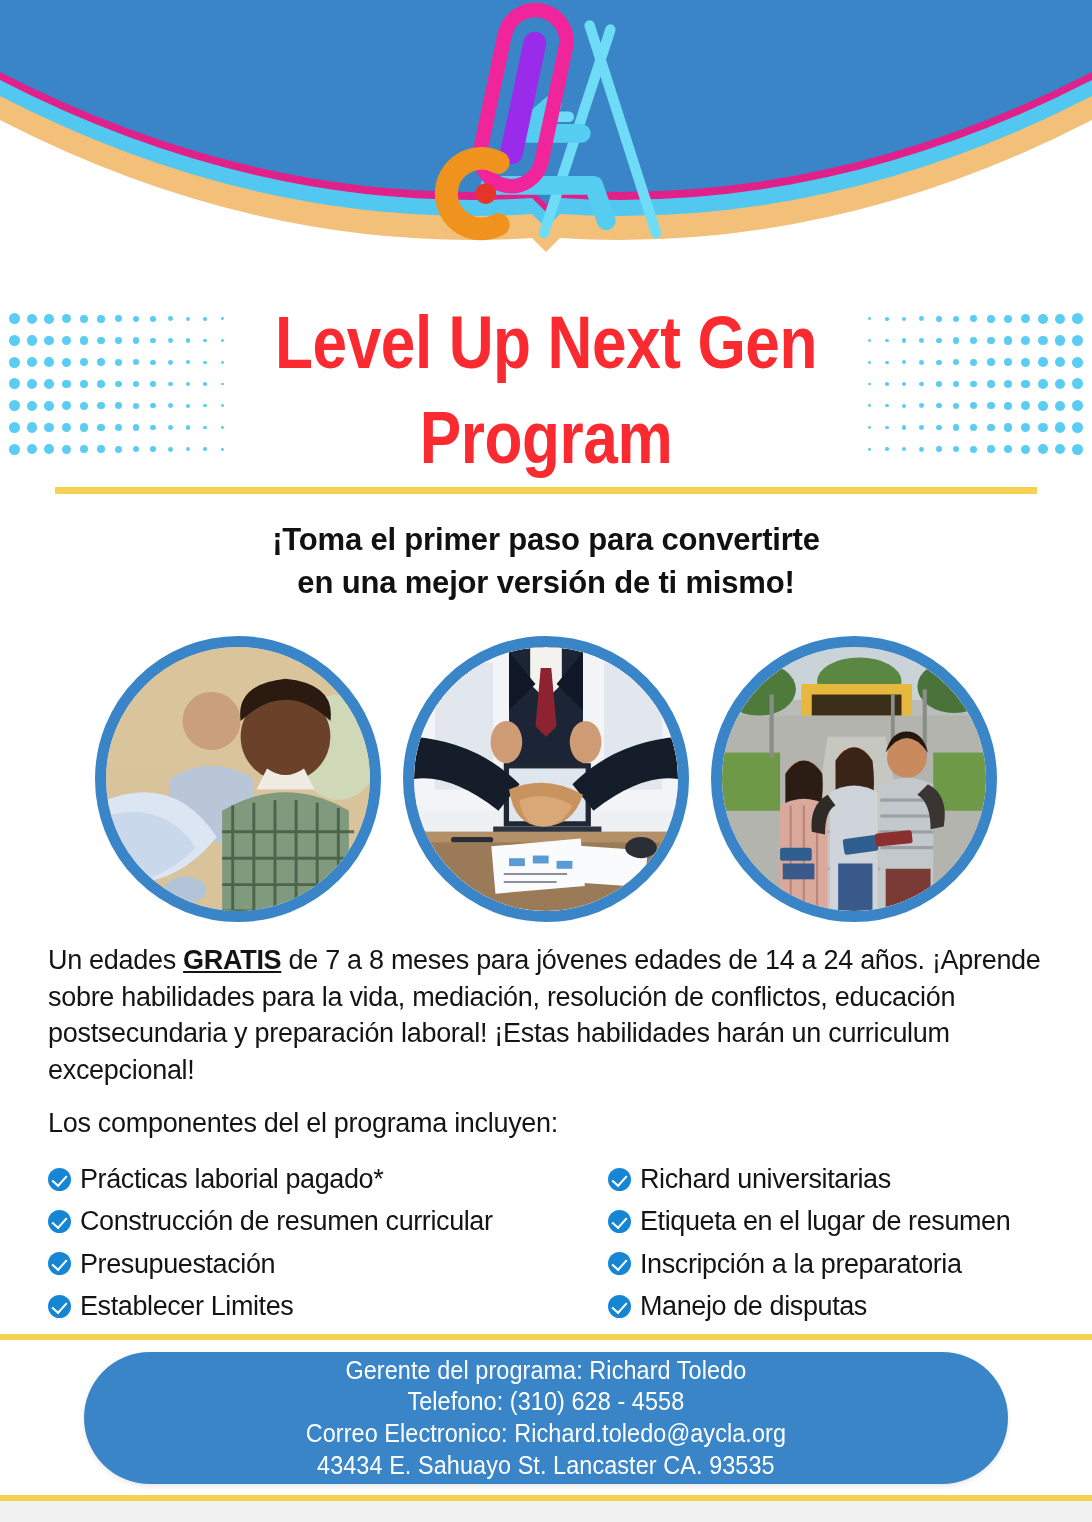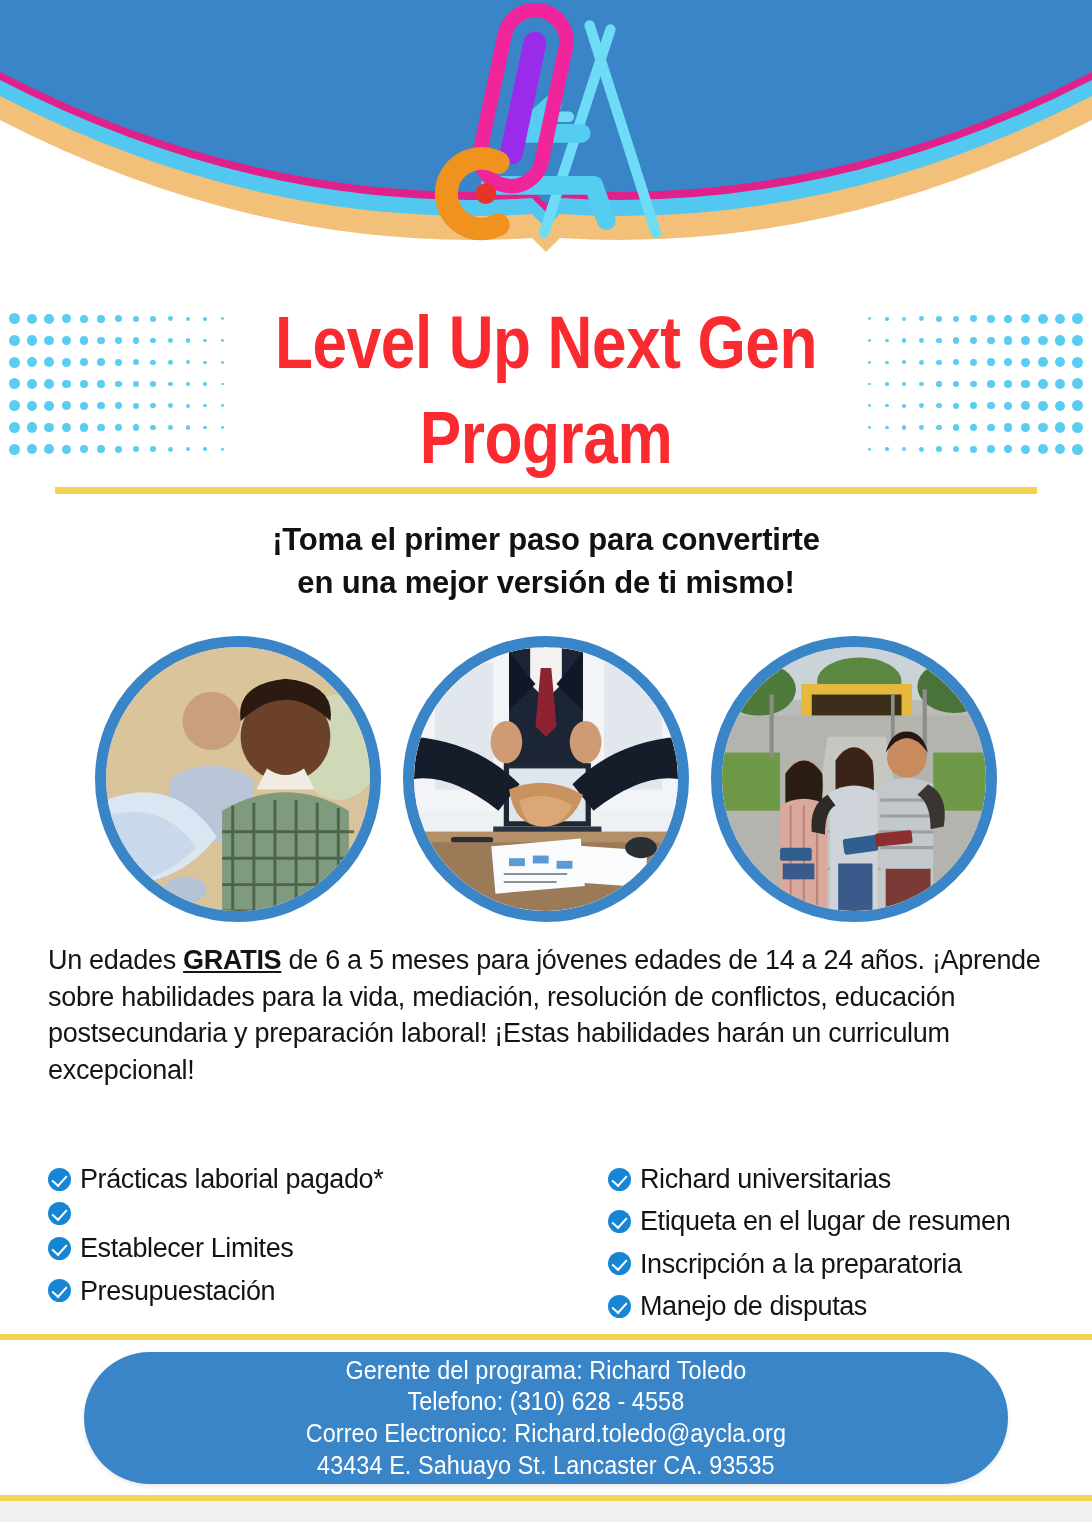--- a/index.html
+++ b/index.html
@@ -623,39 +623,41 @@
           <path d="M78 52 q8 4 6 16 l-5 1 q0 -10 -5 -13z" fill="#3a3530"></path>
           <path d="M40 56 q-7 4 -6 14 l5 1 q0 -9 4 -11z" fill="#2e2a26"></path>
           <rect x="22" y="76" width="12" height="5" rx="1" fill="#2f5f8f"></rect>
           <rect x="58" y="70" width="14" height="5" rx="1" fill="#8c2f2f" transform="rotate(-6 65 72)"></rect>
         </svg>
       </div>
     </div>
 
   </div>
 
-  <p class="body-copy"><span>Un edades </span><b>GRATIS</b><span> de 6 a 5 meses para jóvenes edades de 14 a 24 años. ¡Aprende sobre habilidades para la vida, mediación, resolución de conflictos, educación postsecundaria y preparación laboral! ¡Estas habilidades harán un curriculum excepcional!</span></p>
-
+  <p class="body-copy"><span>Un edades </span><b>GRATIS</b><span> de 7 a 8 meses para jóvenes edades de 14 a 24 años. ¡Aprende sobre habilidades para la vida, mediación, resolución de conflictos, educación postsecundaria y preparación laboral! ¡Estas habilidades harán un curriculum excepcional!</span></p>
+
+  <p class="components-label">Los componentes del el programa incluyen:</p>
 
   <div class="bullets">
     <div class="bullet-col col-left">
       <div class="bullet">
         <span class="check"></span>
         <span>Prácticas laborial pagado*</span>
       </div>
       <div class="bullet">
         <span class="check"></span>
+        <span>Construcción de resumen curricular</span>
+      </div>
+      <div class="bullet">
+        <span class="check"></span>
+        <span>Presupuestación</span>
       </div>
       <div class="bullet">
         <span class="check"></span>
         <span>Establecer Limites</span>
-      </div>
-      <div class="bullet">
-        <span class="check"></span>
-        <span>Presupuestación</span>
       </div>
     </div>
     <div class="bullet-col col-right">
       <div class="bullet">
         <span class="check"></span>
         <span>Richard universitarias</span>
       </div>
       <div class="bullet">
         <span class="check"></span>
         <span> Etiqueta en el lugar de resumen</span>

